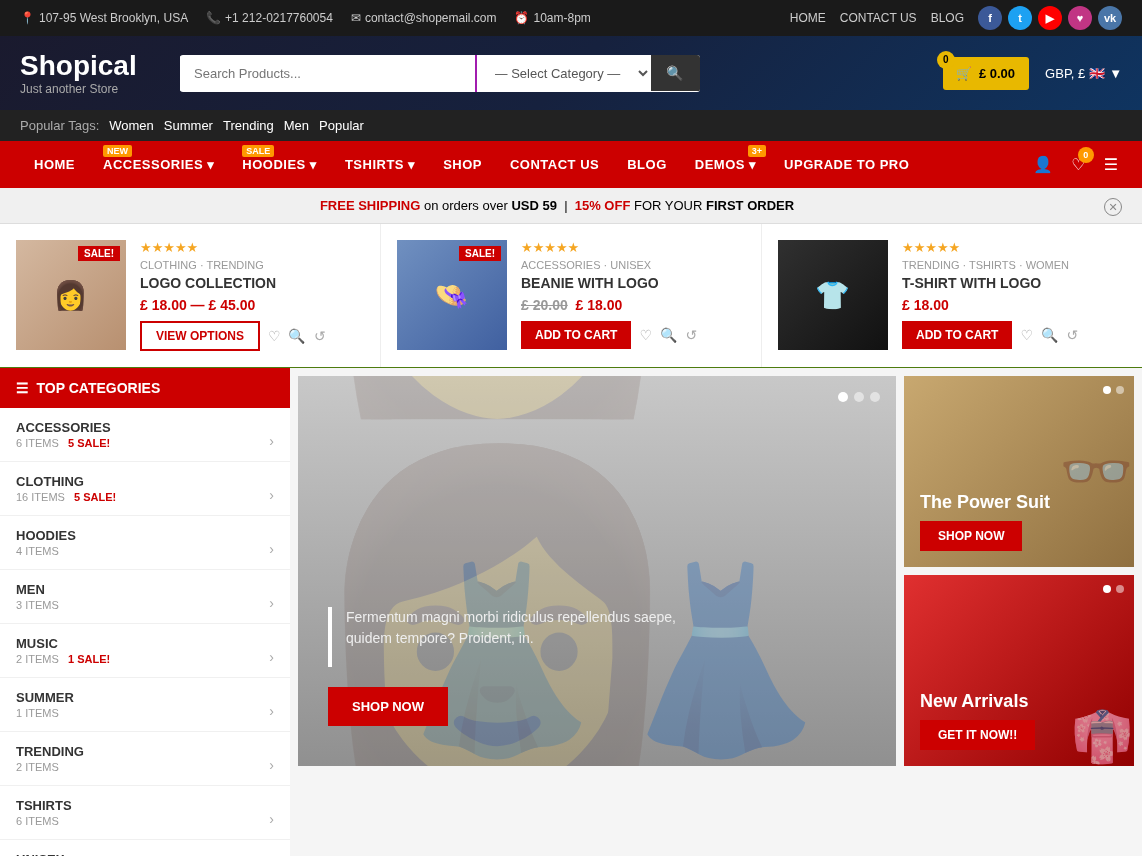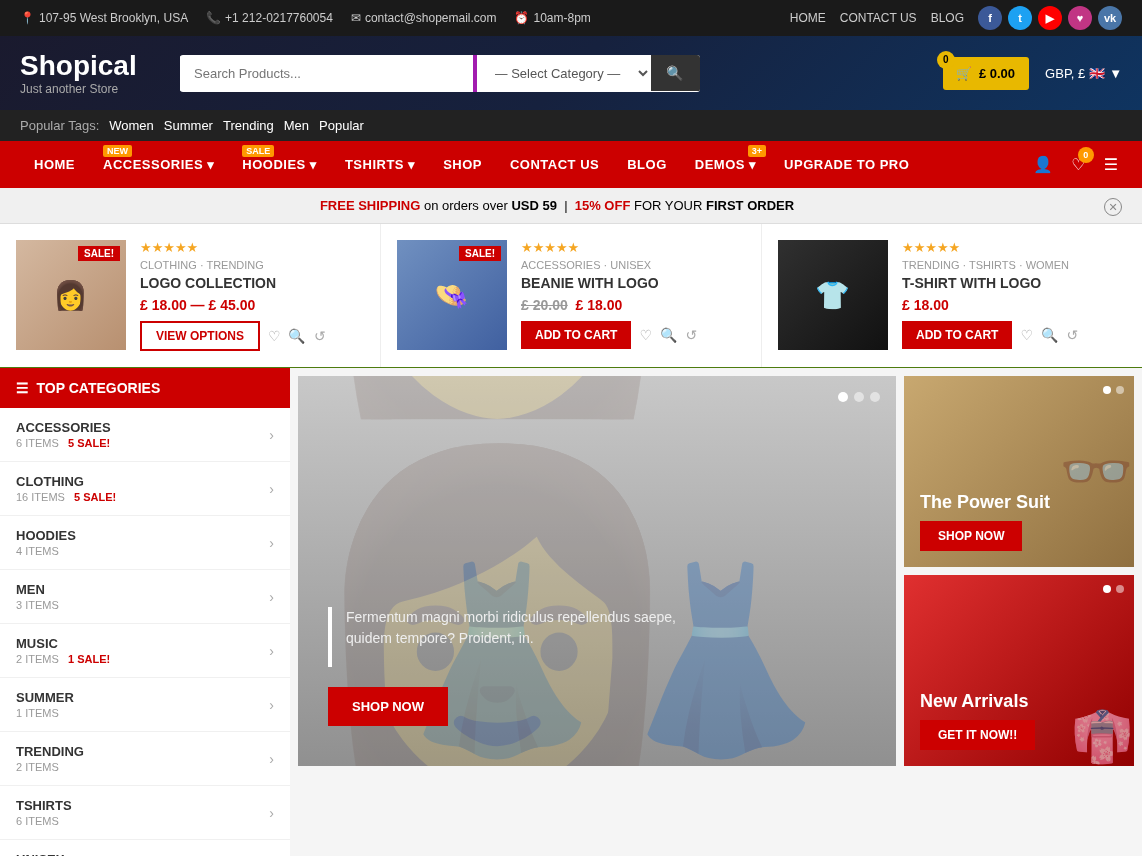--- a/index.html
+++ b/index.html
@@ -49,21 +49,21 @@
       align-items: center;
       background: #fff;
       border-radius: 3px;
       overflow: hidden;
       max-width: 520px;
     }
     .search-bar input {
       flex: 1; border: none; outline: none; padding: 10px 14px; font-size: 13px; color: #999;
     }
     .search-bar .cat-select {
-      border: none; border-left: 4px solid #a21caf; padding: 10px 14px;
+      border: none; border-left: 2px solid #a21caf; padding: 10px 14px;
       font-size: 13px; color: #555; background: #fff; cursor: pointer; outline: none;
     }
     .search-bar .search-btn {
       background: #333; color: #fff; border: none; padding: 10px 16px; cursor: pointer; font-size: 14px;
     }
     .header-right { display: flex; align-items: center; gap: 16px; margin-left: auto; }
     .cart-btn {
       background: #e8b800; color: #000; border: none; padding: 9px 14px;
       border-radius: 3px; font-size: 13px; font-weight: bold; cursor: pointer;
       position: relative; display: flex; align-items: center; gap: 6px;
@@ -172,21 +172,21 @@
     
     .sidebar {
       width: 290px; min-width: 290px; background: #fff;
     }
     .sidebar-title {
       background: #cc0000; color: #fff; padding: 12px 16px;
       font-size: 14px; font-weight: bold; text-transform: uppercase;
       display: flex; align-items: center; gap: 8px;
     }
     .cat-item {
-      display: flex; align-items: center; justify-content: space-between;
+      display: flex; align-items: flex-end; justify-content: space-between;
       padding: 12px 16px; border-bottom: 1px solid #f0f0f0; cursor: pointer;
     }
     .cat-name { font-size: 13px; font-weight: bold; color: #333; text-transform: uppercase; }
     .cat-meta { font-size: 11px; color: #999; margin-top: 2px; }
     .cat-meta .sale { color: #cc0000; font-weight: bold; }
     .cat-arrow { color: #aaa; font-size: 14px; }
 
     
     .main-content {
       flex: 1; display: flex; flex-direction: column;

